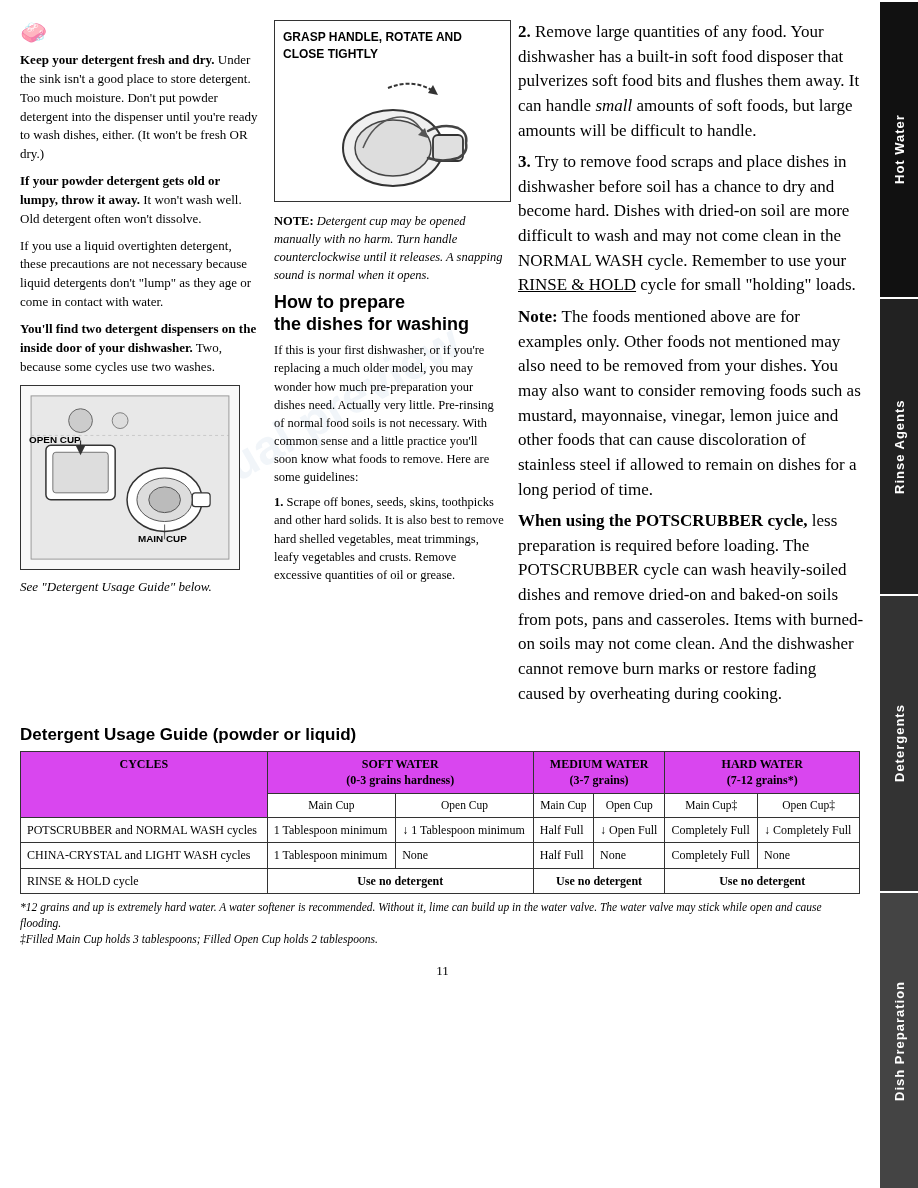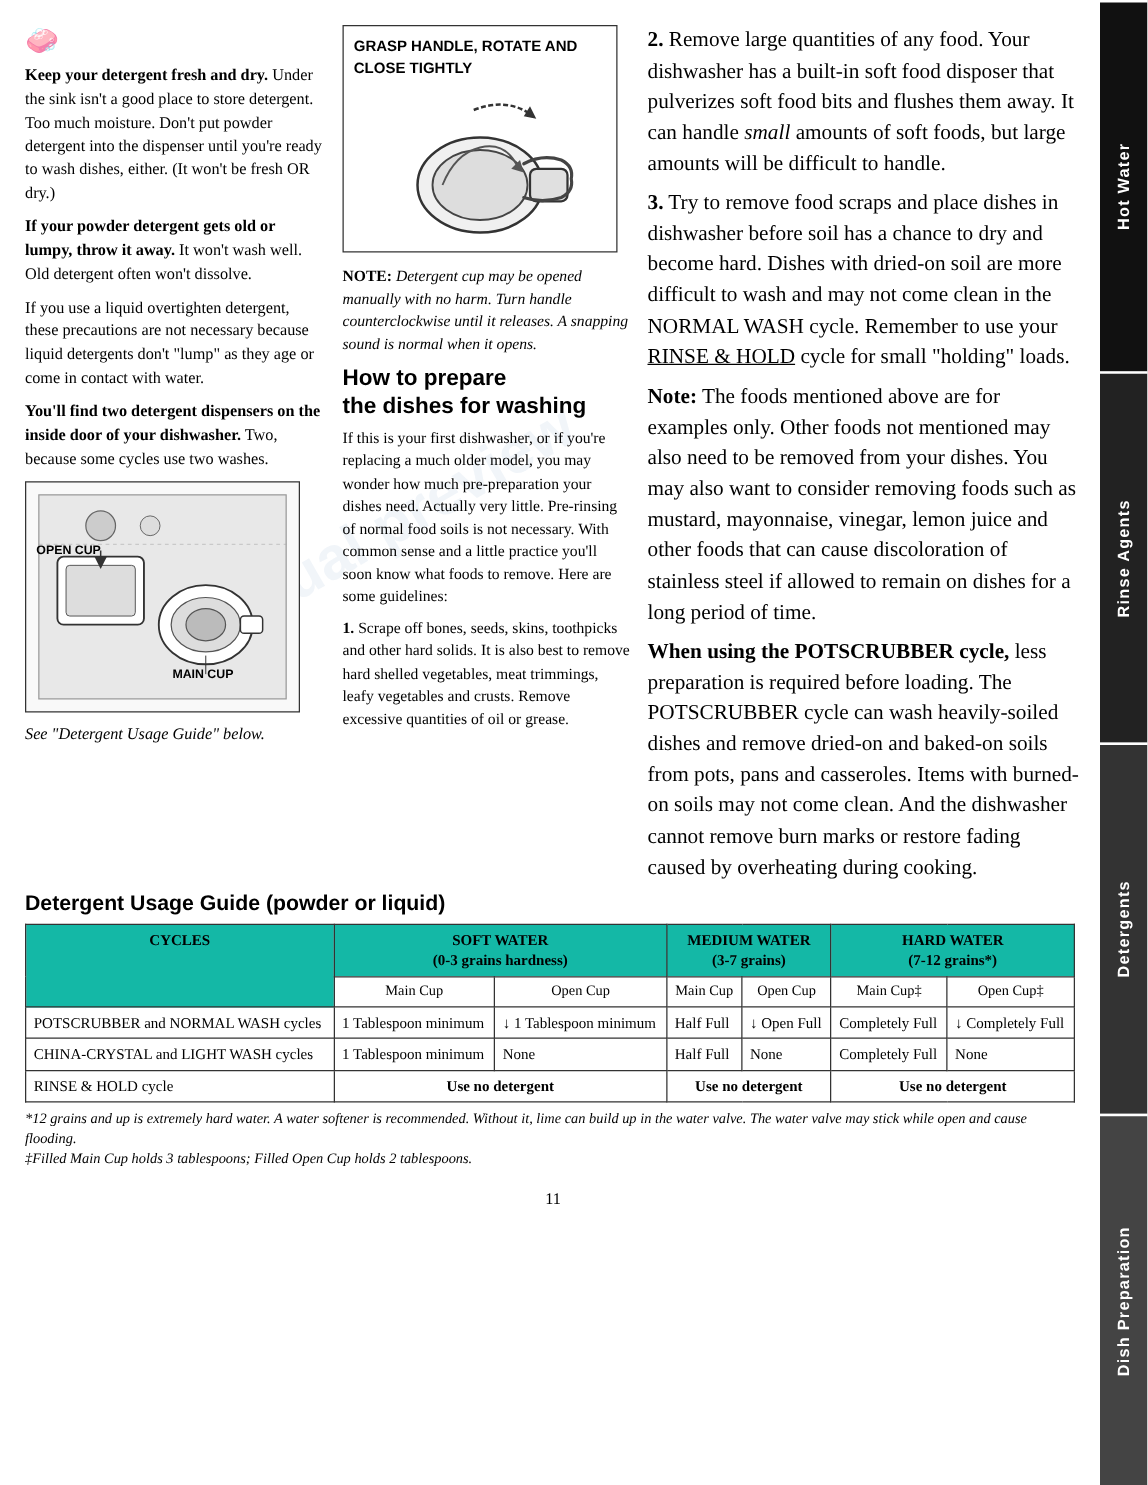--- a/index.html
+++ b/index.html
@@ -123,21 +123,21 @@
       font-size: 12px;
       font-style: italic;
       margin-bottom: 6px;
     }
 
     
     .instruction-box {
       border: 1.5px solid #333;
       padding: 8px;
       margin-bottom: 10px;
-      width: 220px;
+      width: 237px;
     }
 
     .instruction-box .grasp-text {
       font-size: 12px;
       font-weight: bold;
       font-family: Arial, sans-serif;
       line-height: 1.4;
     }
 
     .cup-image-area {
@@ -185,20 +185,21 @@
     .col-right p em {
       font-style: italic;
     }
 
     .underline-text {
       text-decoration: underline;
     }
 
     
     .usage-guide-section {
+      margin-top: 12px;
       width: 840px;
     }
 
     .usage-guide-title {
       font-size: 17px;
       font-weight: bold;
       font-family: Arial, sans-serif;
       margin-bottom: 6px;
     }
 
@@ -209,21 +210,21 @@
     }
 
     .usage-table th, .usage-table td {
       border: 1px solid #333;
       padding: 4px 6px;
       vertical-align: top;
       line-height: 1.35;
     }
 
     .usage-table .header-row th {
-      background: #14b8a6;
+      background: #d946ef;
       font-weight: bold;
       font-size: 12px;
     }
 
     .usage-table .sub-header th {
       font-size: 11.5px;
       font-weight: normal;
     }
 
     .footnotes {

